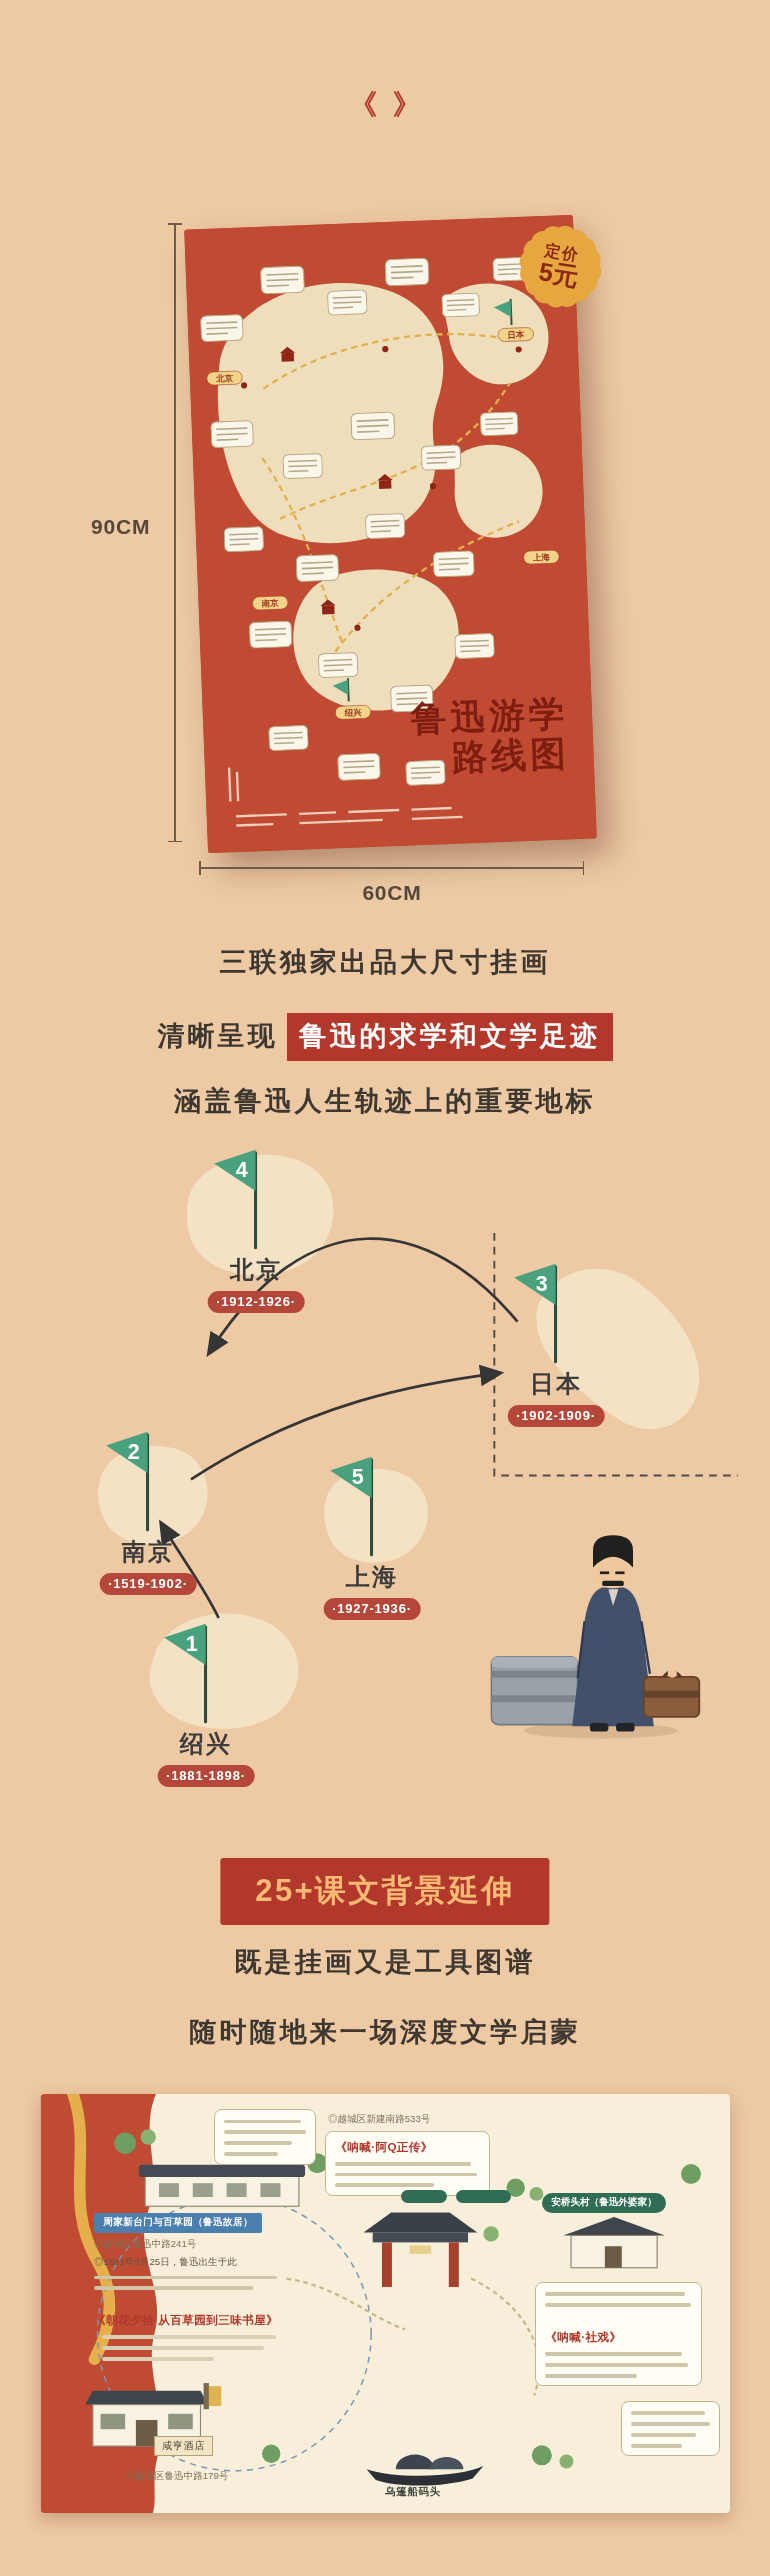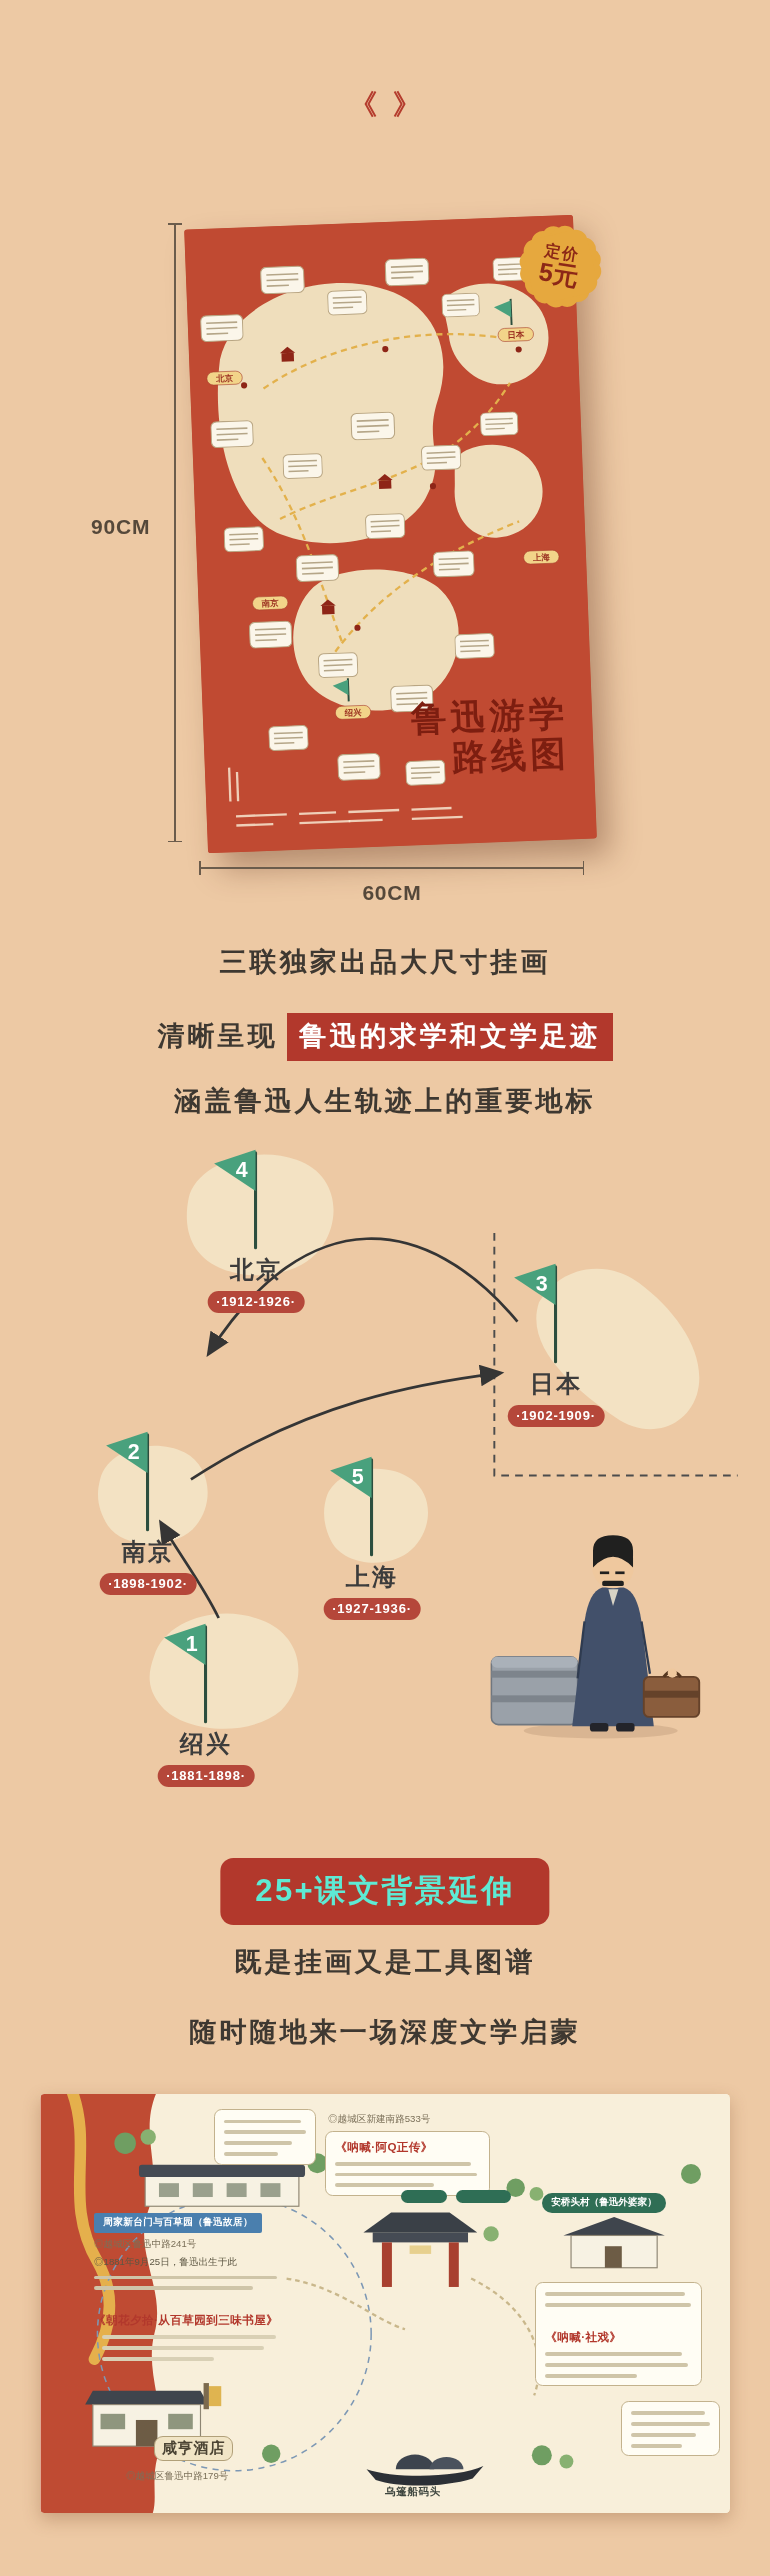--- a/index.html
+++ b/index.html
@@ -30,21 +30,21 @@
   .dim-v:before,.dim-v:after{content:"";position:absolute;left:-6.2px;width:14px;height:1.5px;background:#6b5c4c}
   .dim-v:before{top:0}.dim-v:after{bottom:0}
   .dim-h{position:absolute;left:199px;top:867px;width:385px;height:1.5px;background:#6b5c4c}
   .dim-h:before,.dim-h:after{content:"";position:absolute;top:-6.2px;width:1.5px;height:14px;background:#6b5c4c}
   .dim-h:before{left:0}.dim-h:after{right:0}
   .dim-label{position:absolute;font-size:21px;font-weight:bold;color:#55483a;letter-spacing:0.8px}
 
   
   .center-line{position:absolute;left:0;width:100%;text-align:center;color:#3e3831;font-size:27px;font-weight:bold;letter-spacing:3.1px;margin:0}
   .hl{display:inline-block;background:#b2382c;color:#fff;padding:5.4px 12.3px 7px;margin-left:9.2px;letter-spacing:3.1px}
-  .banner{position:absolute;top:1858px;left:50%;transform:translateX(-50%);background:#b2382c;color:#5eead4;font-size:31px;font-weight:bold;letter-spacing:2.3px;padding:11.6px 35px 13px;border-radius:13px;white-space:nowrap}
+  .banner{position:absolute;top:1858px;left:50%;transform:translateX(-50%);background:#b2382c;color:#fdba74;font-size:31px;font-weight:bold;letter-spacing:2.3px;padding:11.6px 35px 13px;border-radius:3px;white-space:nowrap}
 
   
   .journey{position:absolute;left:0;top:1125px;width:770px;height:678px}
   .journey > svg.bgart{position:absolute;left:0;top:0;width:770px;height:678px}
   .stop{position:absolute;width:69px;height:185px}
   .stop svg.flag{position:absolute;left:0;top:0;width:69px;height:116px;overflow:visible}
   .flag-num{fill:#fff;font-size:28px;font-weight:bold}
   .stop-name{position:absolute;top:114px;left:48px;transform:translateX(-50%);font-size:24px;font-weight:bold;color:#3c3c3c;letter-spacing:2.3px;white-space:nowrap}
   .stop-year{position:absolute;top:151px;left:48px;transform:translateX(-50%);background:#b5473a;color:#fff;font-size:13px;font-weight:bold;padding:3.1px 8.5px 3.9px;border-radius:11.6px;white-space:nowrap;letter-spacing:0.8px}
   .luxun{position:absolute;left:485px;top:361px;width:216px;height:254px}
@@ -54,21 +54,21 @@
   .detail svg.art{position:absolute;left:0;top:0;width:690px;height:419px}
   .bubble{position:absolute;background:#fffdf4;border:1.2px solid #c3b28d;border-radius:7.7px;padding:7.7px 9.2px;box-sizing:border-box}
   .bar{height:3.9px;background:#cfc5a8;border-radius:2.3px;margin-top:7px}
   .red-title{color:#b2382c;font-weight:bold;font-size:11.6px;margin-top:23px;letter-spacing:0.4px;white-space:nowrap}
   .bubble .red-title:first-child{margin-top:0}
   .addr{font-size:9.6px;color:#7b7059;white-space:nowrap}
   .note{font-size:9.6px;color:#5d5743;white-space:nowrap}
   .pill-blue{display:inline-block;background:#4a7fae;color:#fff;font-size:9.6px;font-weight:bold;padding:3.1px 9.2px 3.9px;border-radius:2px;letter-spacing:0.4px;white-space:nowrap}
   .pill-green{position:absolute;background:#2f6e55;color:#fff;font-size:9.6px;font-weight:bold;padding:3.1px 9.2px 3.9px;border-radius:10px;white-space:nowrap}
   .pill-green-s{position:absolute;background:#2f6e55;border-radius:7px;height:13px}
-  .tag-tan{position:absolute;background:#f1e5c6;border:0.8px solid #b1a079;color:#4b4434;font-weight:bold;font-size:15px;padding:1.5px 7px 2.3px;border-radius:9px;letter-spacing:0.8px;white-space:nowrap}
+  .tag-tan{position:absolute;background:#f1e5c6;border:0.8px solid #b1a079;color:#4b4434;font-weight:normal;font-size:10px;padding:1.5px 7px 2.3px;border-radius:0;letter-spacing:0.8px;white-space:nowrap}
   .plain-label{position:absolute;font-size:10.4px;font-weight:bold;color:#3e463f;letter-spacing:0.8px;white-space:nowrap}
   .res-group{position:absolute;left:54px;top:119px;width:216px}
   .res-group .addr{margin-top:5px}
   .res-group .note{margin-top:4.6px}
   .bar.q{background:#d9d0b5;margin-left:7.7px}
 </style>
 </head>
 <body>
 
 <div class="page">
@@ -249,21 +249,21 @@
       <div class="stop-year">·1902-1909·</div>
     </div>
 
     <div class="stop" style="left:100px;top:297px">
       <svg class="flag" viewBox="0 0 90 150">
         <line x1="62" y1="16" x2="62" y2="140" stroke="#2c4e3e" stroke-width="4" stroke-linecap="round"></line>
         <path d="M62,12 L8,30 L62,66 Z" fill="#49a17d"></path>
         <text x="44" y="47" text-anchor="middle" class="flag-num">2</text>
       </svg>
       <div class="stop-name">南京</div>
-      <div class="stop-year">·1898-1902·</div>
+      <div class="stop-year">·1519-1902·</div>
     </div>
 
     <div class="stop" style="left:324px;top:322px">
       <svg class="flag" viewBox="0 0 90 150">
         <line x1="62" y1="16" x2="62" y2="140" stroke="#2c4e3e" stroke-width="4" stroke-linecap="round"></line>
         <path d="M62,12 L8,30 L62,66 Z" fill="#49a17d"></path>
         <text x="44" y="47" text-anchor="middle" class="flag-num">5</text>
       </svg>
       <div class="stop-name">上海</div>
       <div class="stop-year">·1927-1936·</div>

